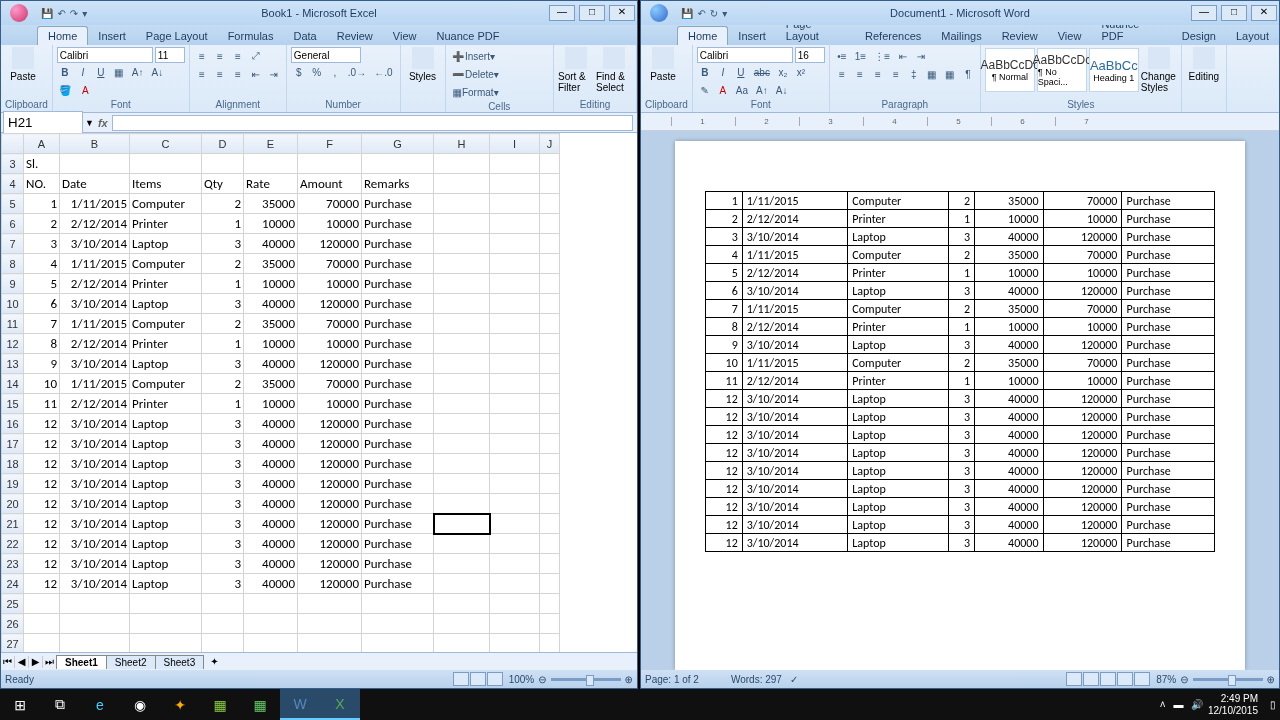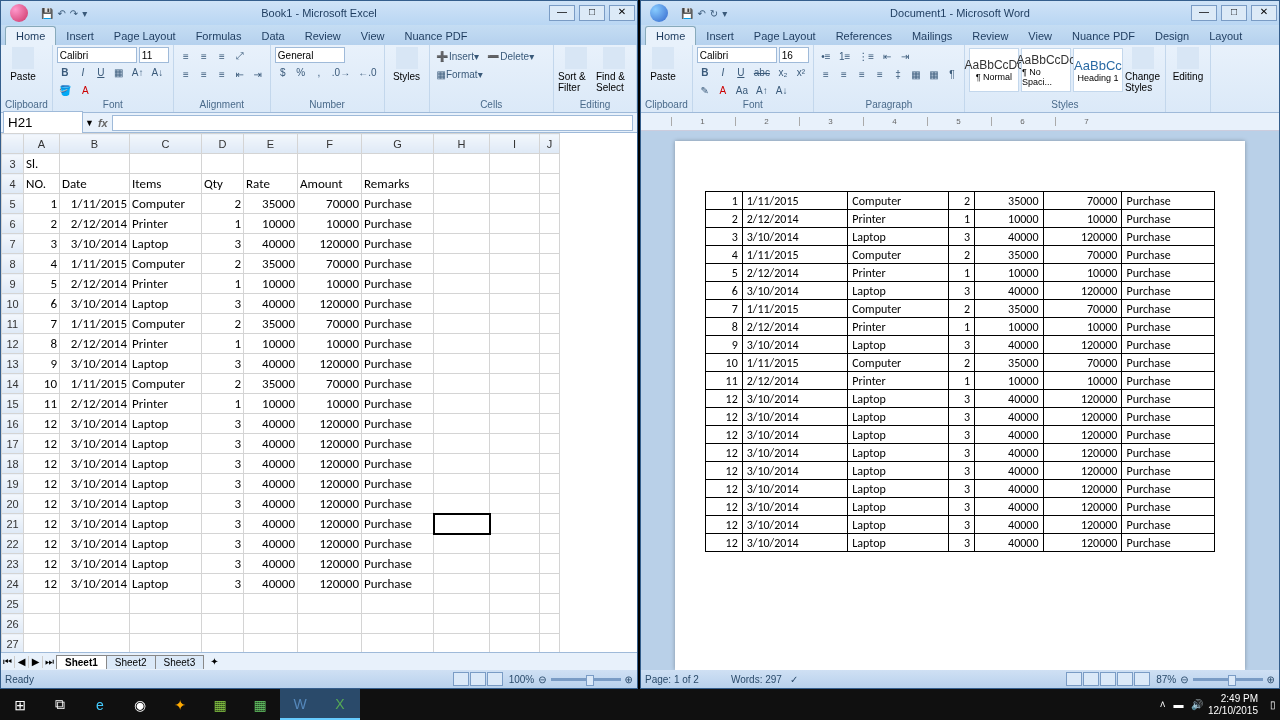--- a/index.html
+++ b/index.html
@@ -16,30 +16,30 @@
 .titlebar .win-controls { margin-left: auto; display: flex; align-items: center; }
 .titlebar .win-controls span { width: 26px; height: 16px; text-align: center; font-size: 10px; border: 1px solid #7a9cc5; background: #dceaf7; margin: 0 2px; line-height: 12px; cursor: pointer; }
 .office-btn { width: 36px; height: 22px; display: flex; align-items: center; justify-content: center; }
 .office-btn span { width: 18px; height: 18px; border-radius: 50%; background: radial-gradient(circle at 30% 30%, #f9c, #c36); display: inline-block; }
 .word .office-btn span { background: radial-gradient(circle at 30% 30%, #8cf, #36c); }
 
 .qat-btn { font-size: 10px; color: #3a5a7a; cursor: pointer; }
 
 .ribbon-tabs { height: 20px; background: linear-gradient(to bottom, #c5ddf3, #b5d1ee); display: flex; align-items: flex-end; font-size: 11px; padding-left: 4px; }
 .ribbon-tabs div { padding: 3px 10px; color: #1d3b5e; cursor: pointer; }
-.ribbon-tabs div.active { background: #e8f1fb; border-radius: 3px 3px 0 0; border: 1px solid #8ab; border-bottom: none; }
+.ribbon-tabs div.active { background: #e8f1fb; border-radius: 3px 3px 0 0; border: 1px solid #8ab; border-bottom: none; margin-left: 32px; }
 
 .ribbon { height: 68px; background: linear-gradient(to bottom, #e8f1fb, #dbe9f8); border-bottom: 1px solid #9fbad9; display: flex; font-size: 10px; }
 .ribbon-group { border-right: 1px solid #c3d7ec; padding: 2px 4px; display: flex; flex-direction: column; justify-content: space-between; }
 .ribbon-group .label { text-align: center; font-size: 10px; color: #4a6a8a; }
 .ribbon-row { display: flex; gap: 2px; align-items: center; }
 .rb-btn { min-width: 16px; height: 18px; display: inline-flex; align-items: center; justify-content: center; color: #3a5a7a; font-size: 10px; border: 1px solid transparent; cursor: pointer; padding: 0 2px; }
 .big-btn { display: flex; flex-direction: column; align-items: center; width: 36px; }
 .big-btn .icon { width: 22px; height: 22px; background: #d8e6f5; margin-bottom: 2px; }
-.font-combo { width: 80px; height: 16px; font-size: 10px; border: 1px solid #9fbad9; background: #fff; padding-left: 2px; }
+.font-combo { width: 96px; height: 16px; font-size: 10px; border: 1px solid #9fbad9; background: #fff; padding-left: 2px; }
 .size-combo { width: 30px; height: 16px; font-size: 10px; border: 1px solid #9fbad9; background: #fff; padding-left: 2px; }
 .style-box { border: 1px solid #c3d7ec; width: 50px; height: 44px; display: flex; flex-direction: column; align-items: center; justify-content: center; font-size: 9px; background: #fff; }
 .style-box .preview { font-size: 12px; color: #333; }
 .style-box.h1 .preview { color: #2a6aa4; font-size: 13px; }
 
 .formula-bar { height: 20px; background: #e8f1fb; border-bottom: 1px solid #9fbad9; display: flex; align-items: center; font-size: 11px; }
 .name-box { width: 80px; height: 24px; border: 1px solid #9fbad9; background: #fff; margin: 0 2px; padding-left: 4px; }
 .fx-label { padding: 0 4px; font-style: italic; color: #666; font-weight: bold; }
 .fx-input { flex: 1; border: 1px solid #9fbad9; background: #fff; height: 16px; margin-right: 4px; }
 

